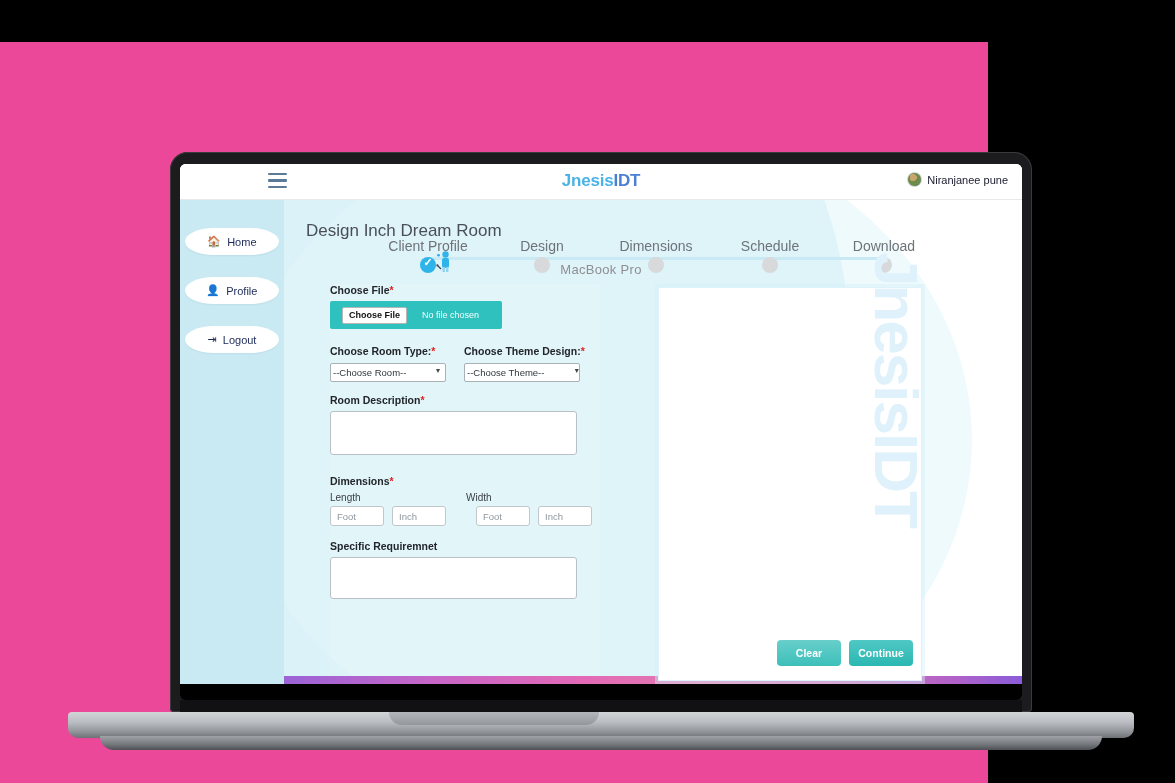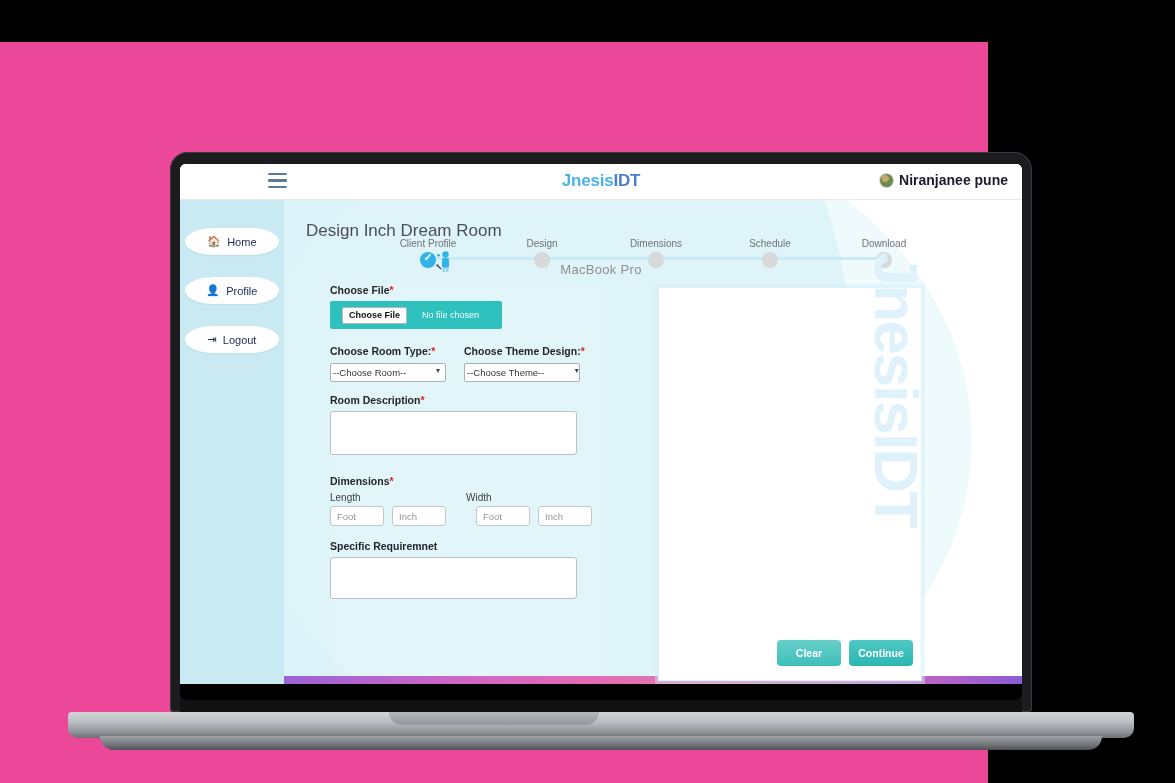--- a/index.html
+++ b/index.html
@@ -113,21 +113,21 @@
   .user-chip {
     position: absolute; right: 14px; top: 8px;
     display: flex; align-items: center; gap: 5px;
     cursor: pointer;
   }
   .avatar {
     width: 15px; height: 15px; border-radius: 50%;
     background: radial-gradient(circle at 40% 35%, #c8a66b 0 30%, #6d8b4a 32% 70%, #4a6b33 72%);
     border: 1px solid #cfd4d8;
   }
-  .user-name { font-size: 14px; font-weight: bold; color: #1a1a2e; }
+  .user-name { font-size: 11px; font-weight: normal; color: #1a1a2e; }
 
   
   .page {
     position: absolute; left: 0; top: 36px;
     width: 842px; height: 484px;
     background: #ffffff;
     overflow: hidden;
   }
   .deco-circle {
     position: absolute;
@@ -178,21 +178,21 @@
   
   .stepper { position: absolute; left: 118px; top: 38px; width: 510px; height: 36px; }
   .step-line {
     position: absolute; left: 26px; top: 19px;
     width: 458px; height: 3px; background: #c9e9f5;
   }
   .step {
     position: absolute; top: 0; width: 80px; margin-left: -40px; text-align: center;
     cursor: pointer;
   }
-  .step .s-label { font-size: 10px; color: #6d7379; display: block; margin-bottom: 3px; white-space: nowrap; }
+  .step .s-label { font-size: 14px; color: #6d7379; display: block; margin-bottom: 3px; white-space: nowrap; }
   .step .s-dot {
     width: 16px; height: 16px; border-radius: 50%;
     background: #d7d9db; margin: 0 auto; display: block;
   }
   .step.done .s-dot {
     background: #2fb4ea;
     position: relative;
   }
   .step.done .s-dot::after {
     content: "✓";

